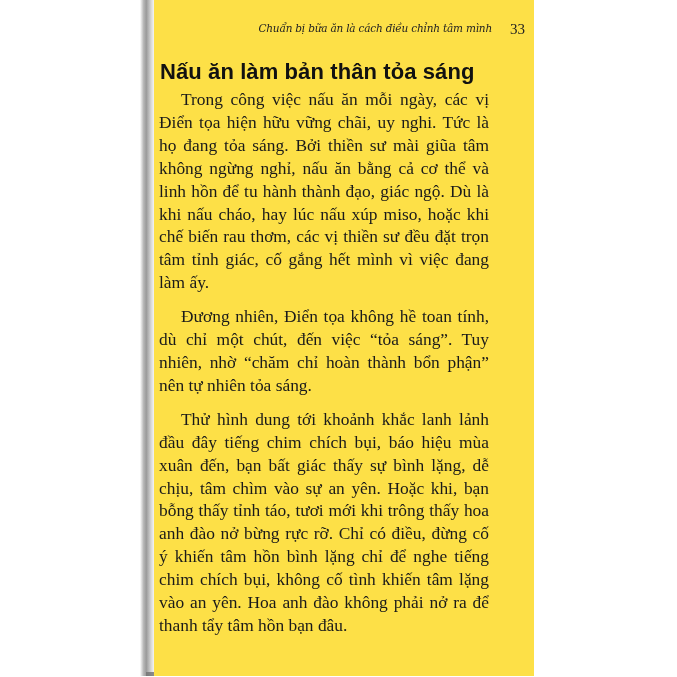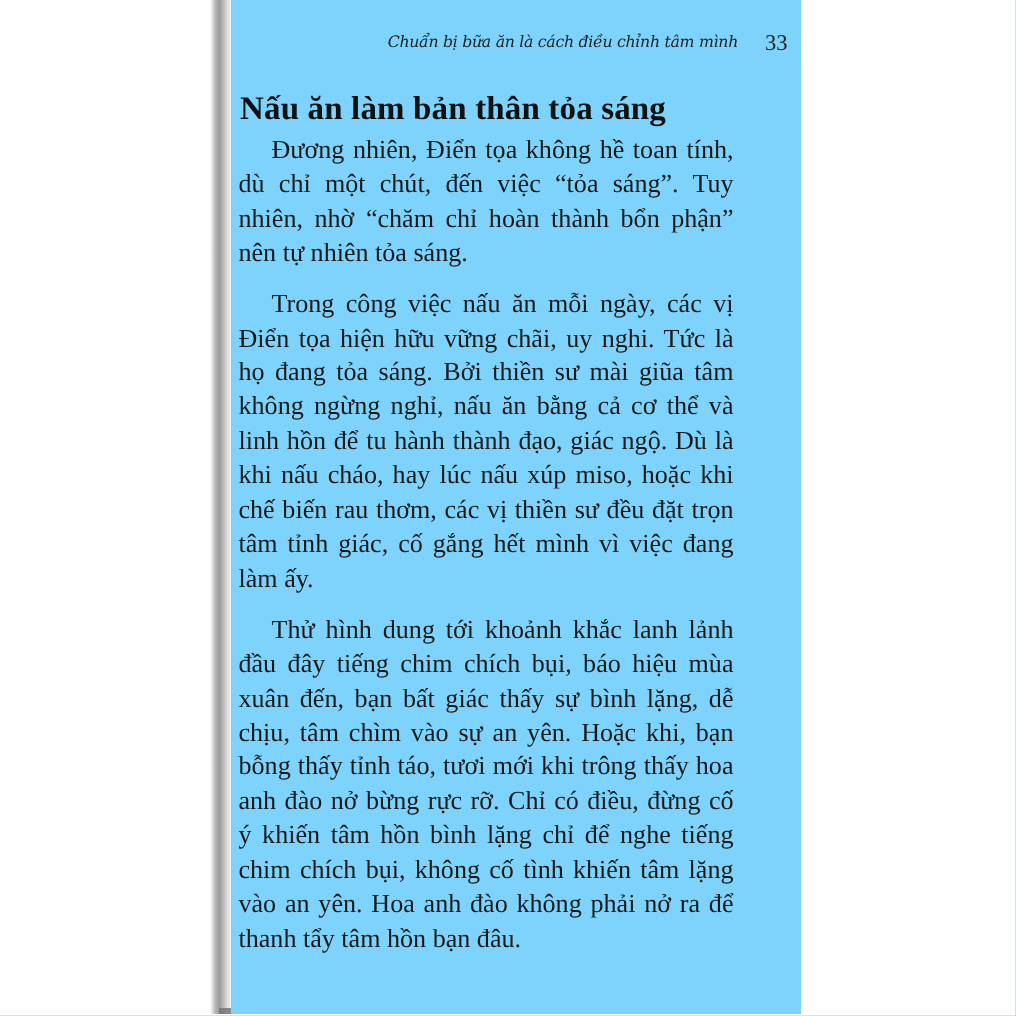--- a/index.html
+++ b/index.html
@@ -13,34 +13,34 @@
     }
     .spine-shadow {
       position:absolute; left:140px; top:0; width:14px; height:676px;
       background:linear-gradient(to right, #ffffff 0%, #b8b8b8 25%, #9a9a9a 45%, #d8d8d8 80%, #f4f4f4 100%);
     }
     .bottom-shadow {
       position:absolute; left:146px; top:672px; width:60px; height:4px;
       background:linear-gradient(to right, #7a7a7a, #ffffff);
     }
     .page {
-      position:absolute; left:154px; top:0; width:380px; height:676px; background:#7dd3fc;
+      position:absolute; left:154px; top:0; width:380px; height:676px; background:#fde047;
     }
     .running-head {
       position:absolute; left:0; top:22px; width:338px; text-align:right;
       font-family:"DejaVu Serif", serif; font-style:italic; font-size:10.5px; color:#222;
       letter-spacing:-0.2px;
     }
     .page-number {
       position:absolute; left:356px; top:21px; font-size:15px; color:#222;
       font-family:"Liberation Serif", serif;
     }
     .section-title {
       position:absolute; left:6px; top:59px; margin:0;
-      font-family:Liberation Serif, serif; font-weight:bold;
+      font-family:Liberation Sans, sans-serif; font-weight:bold;
       font-size:22px; color:#111; letter-spacing:0.1px;
     }
     .body-text {
       position:absolute; left:5px; top:88px; width:330px;
       font-size:17.4px; line-height:22.9px; color:#1a1a1a; text-align:justify;
     }
     .body-text p { margin:0 0 11px 0; }
     .body-text p.indent { text-indent:22px; }
   </style>
 </head>
@@ -50,17 +50,17 @@
 <div class="spine-shadow"></div>
 <div class="bottom-shadow"></div>
 
 <div class="page">
   <div class="running-head">Chuẩn bị bữa ăn là cách điều chỉnh tâm mình</div>
   <div class="page-number">33</div>
 
   <h2 class="section-title">Nấu ăn làm bản thân tỏa sáng</h2>
 
   <div class="body-text">
+    <p class="indent">Trong công việc nấu ăn mỗi ngày, các vị Điển tọa hiện hữu vững chãi, uy nghi. Tức là họ đang tỏa sáng. Bởi thiền sư mài giũa tâm không ngừng nghỉ, nấu ăn bằng cả cơ thể và linh hồn để tu hành thành đạo, giác ngộ. Dù là khi nấu cháo, hay lúc nấu xúp miso, hoặc khi chế biến rau thơm, các vị thiền sư đều đặt trọn tâm tỉnh giác, cố gắng hết mình vì việc đang làm ấy.</p>
     <p class="indent">Đương nhiên, Điển tọa không hề toan tính, dù chỉ một chút, đến việc “tỏa sáng”. Tuy nhiên, nhờ “chăm chỉ hoàn thành bổn phận” nên tự nhiên tỏa sáng.</p>
-    <p class="indent">Trong công việc nấu ăn mỗi ngày, các vị Điển tọa hiện hữu vững chãi, uy nghi. Tức là họ đang tỏa sáng. Bởi thiền sư mài giũa tâm không ngừng nghỉ, nấu ăn bằng cả cơ thể và linh hồn để tu hành thành đạo, giác ngộ. Dù là khi nấu cháo, hay lúc nấu xúp miso, hoặc khi chế biến rau thơm, các vị thiền sư đều đặt trọn tâm tỉnh giác, cố gắng hết mình vì việc đang làm ấy.</p>
     <p class="indent">Thử hình dung tới khoảnh khắc lanh lảnh đầu đây tiếng chim chích bụi, báo hiệu mùa xuân đến, bạn bất giác thấy sự bình lặng, dễ chịu, tâm chìm vào sự an yên. Hoặc khi, bạn bỗng thấy tỉnh táo, tươi mới khi trông thấy hoa anh đào nở bừng rực rỡ. Chỉ có điều, đừng cố ý khiến tâm hồn bình lặng chỉ để nghe tiếng chim chích bụi, không cố tình khiến tâm lặng vào an yên. Hoa anh đào không phải nở ra để thanh tẩy tâm hồn bạn đâu.</p>
   </div>
 </div>
 
 </body></html>

